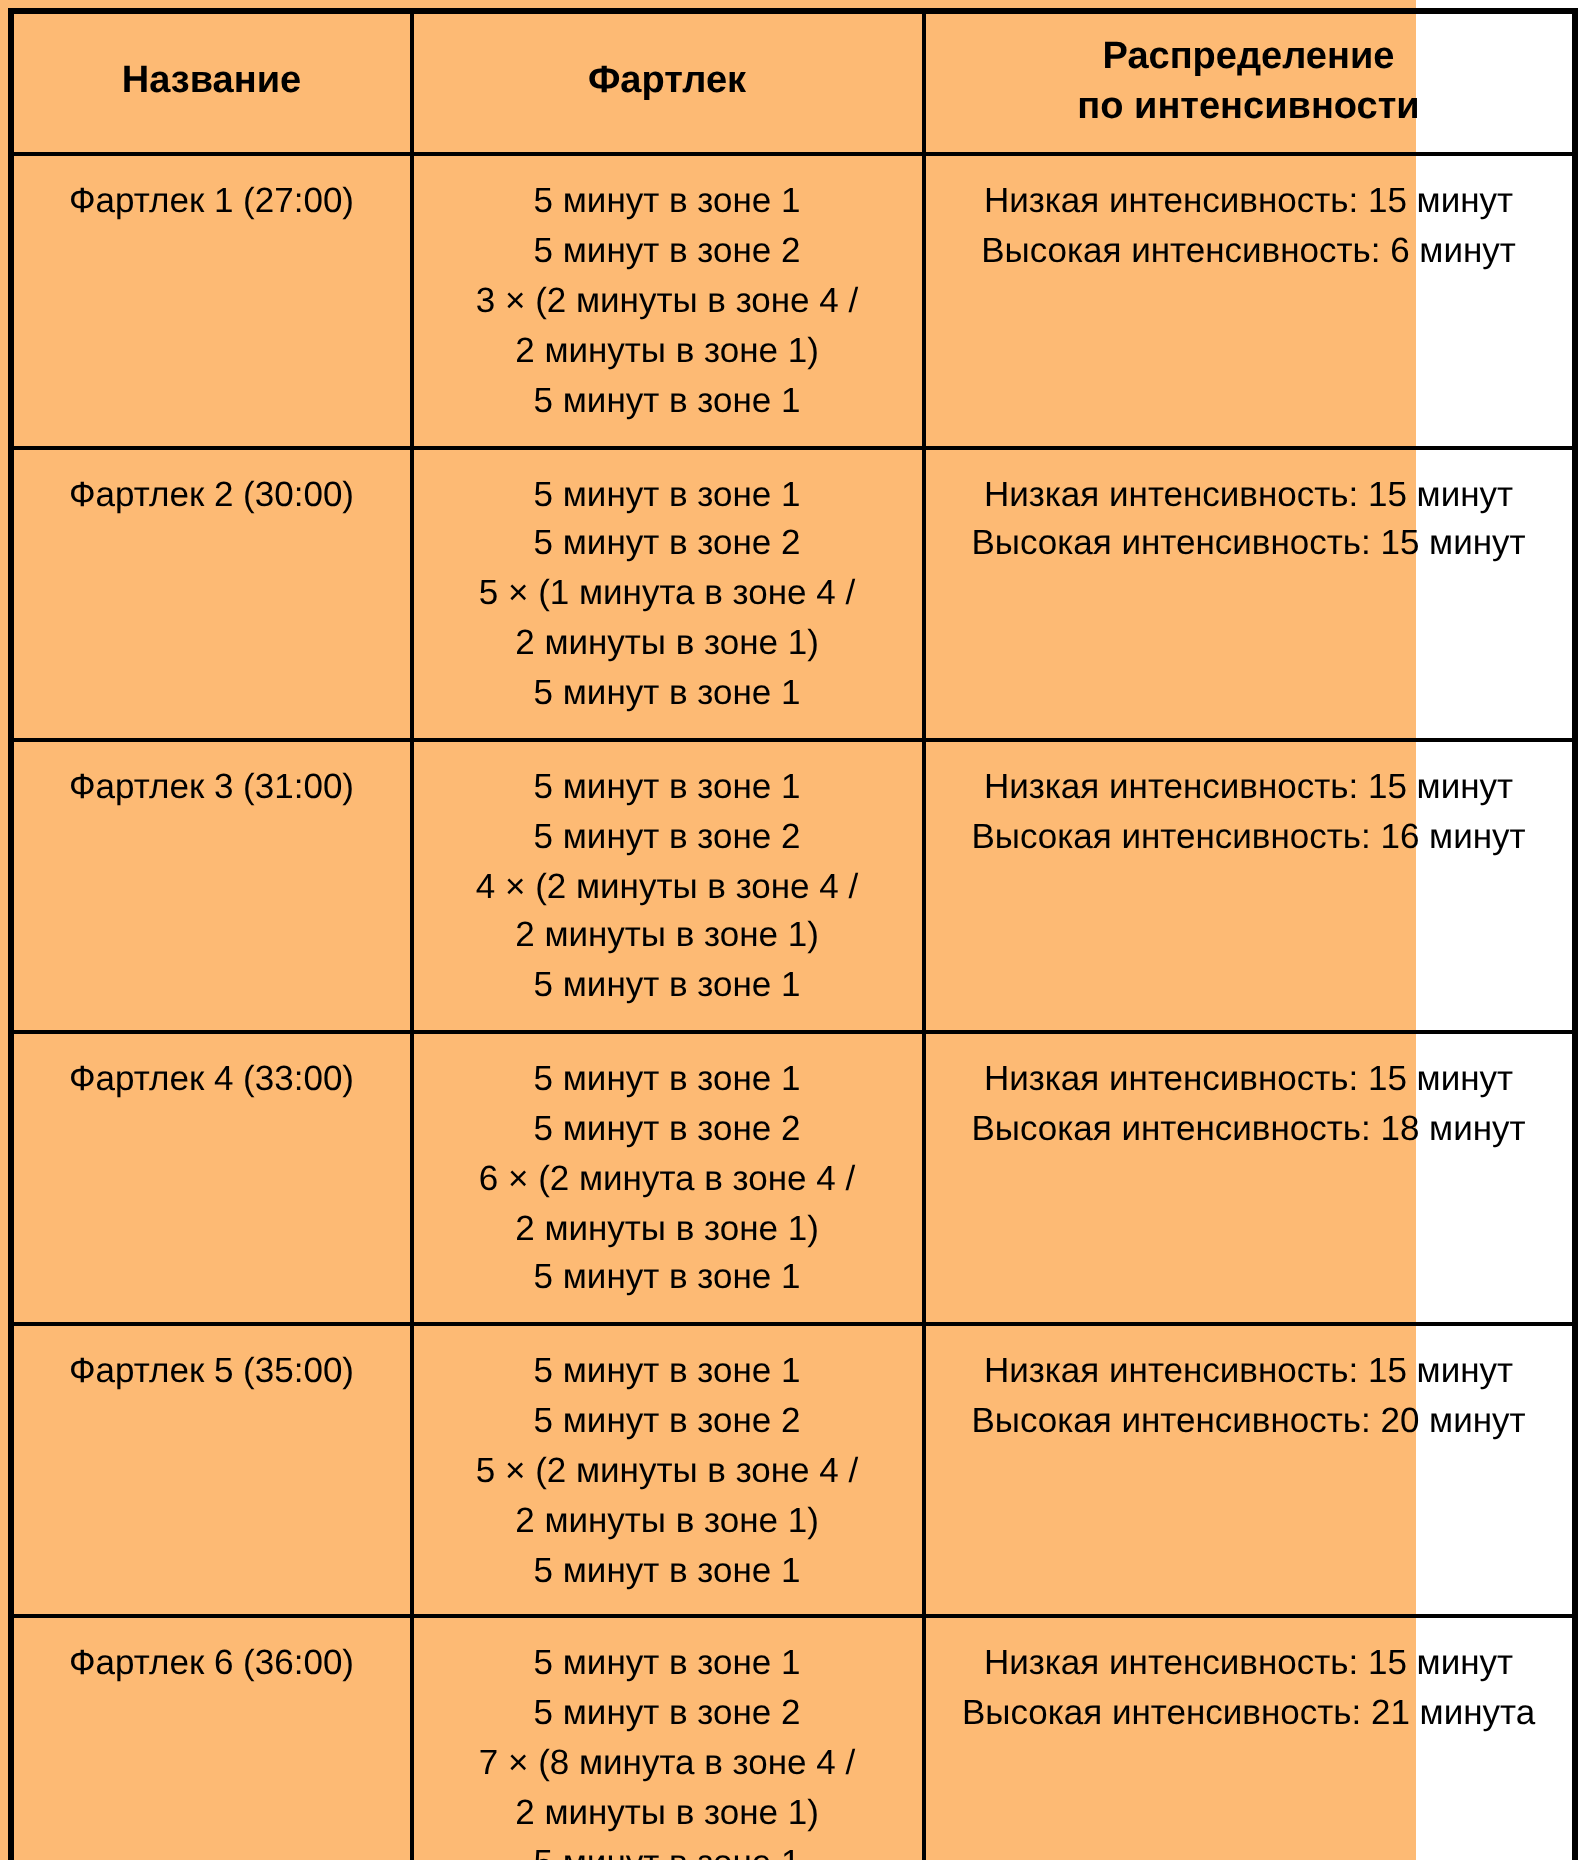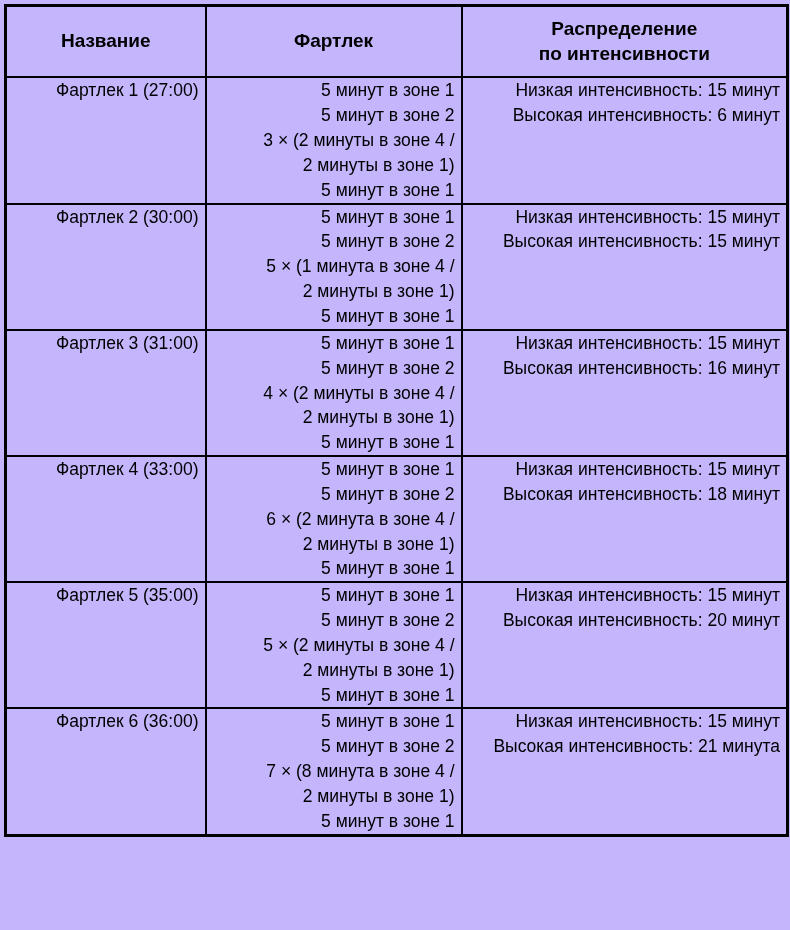--- a/index.html
+++ b/index.html
@@ -3,25 +3,25 @@
 <meta charset="utf-8">
 <style>
   html, body {
     margin: 0;
     padding: 0;
     background: #ffffff;
     font-family: "Liberation Sans", "DejaVu Sans", sans-serif;
     color: #000000;
   }
   .page {
-    width: 790px;
+    width: 708px;
     height: 930px;
     box-sizing: border-box;
     padding: 4px;
-    background: #c4b5fd;
+    background: #fdba74;
   }
   table.fartlek {
     width: 100%;
     border-collapse: collapse;
     table-layout: fixed;
     border: 3px solid #000000;
   }
   table.fartlek th,
   table.fartlek td {
     border: 2px solid #000000;
@@ -31,23 +31,23 @@
     font-weight: bold;
     font-size: 19px;
     line-height: 1.3;
     text-align: center;
     vertical-align: middle;
     padding: 10px 6px;
   }
   table.fartlek td {
     font-size: 17.5px;
     line-height: 1.42;
-    text-align: right;
+    text-align: center;
     vertical-align: top;
-    padding: 0 6px;
+    padding: 10px 6px;
   }
   col.c-name { width: 200px; }
   col.c-format { width: 256px; }
   col.c-dist { width: 326px; }
 </style>
 </head>
 <body>
 
 <div class="page">
   <table class="fartlek">

